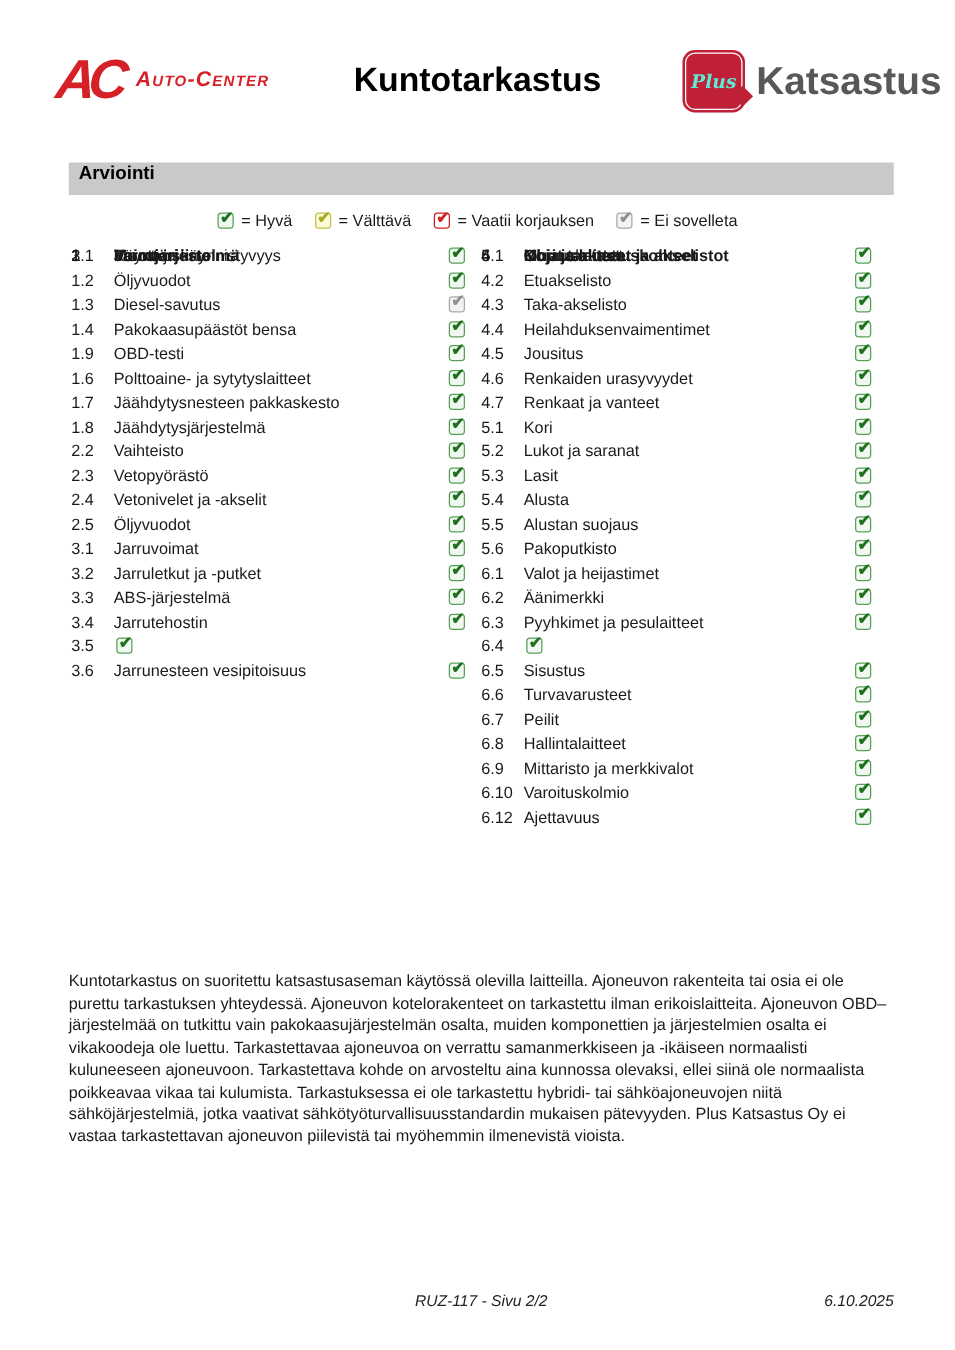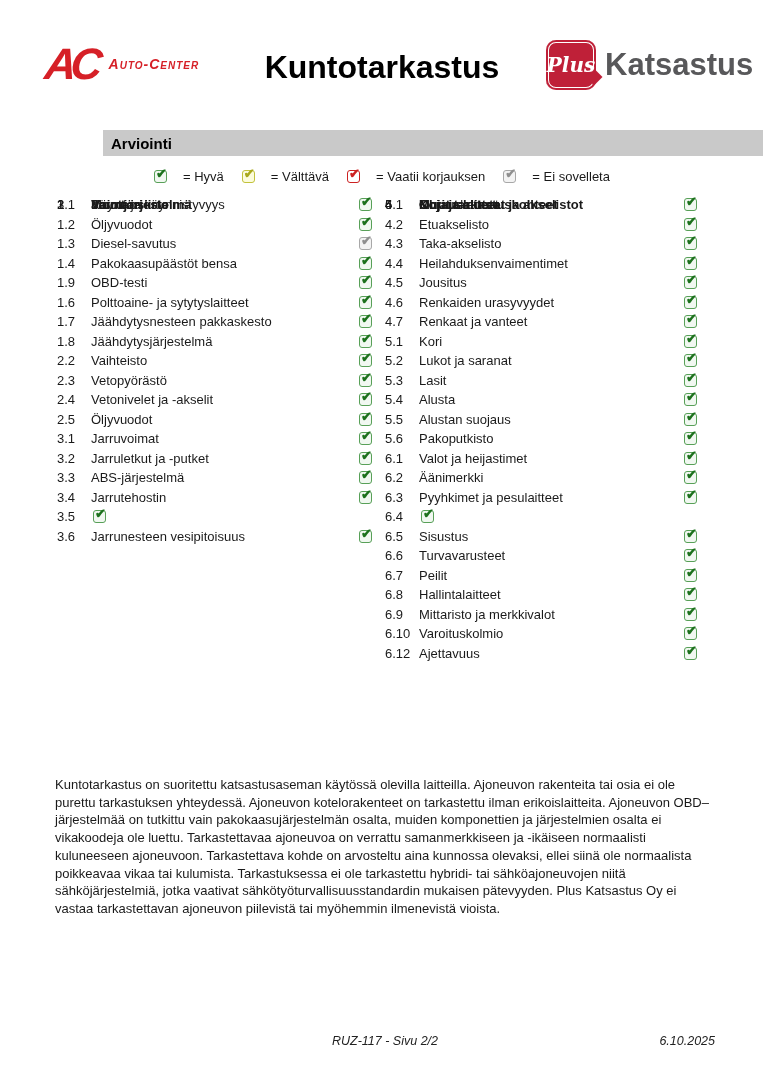--- a/index.html
+++ b/index.html
@@ -10,54 +10,54 @@
 
   
   .header{position:absolute;left:0;top:0;width:764px;height:110px;}
   .ac-logo{position:absolute;left:45px;top:44px;display:flex;align-items:center;color:#d62027;}
   .ac-mark{
     font-size:44px;font-weight:bold;font-style:italic;letter-spacing:-6px;
     transform:skew(-6deg);line-height:40px;
   }
   .ac-word{
     margin-left:12px;font-weight:bold;font-style:italic;font-variant:small-caps;
-    font-size:14px;letter-spacing:1px;
+    font-size:17px;letter-spacing:1px;
   }
   .page-title{
     position:absolute;left:0;top:49px;width:764px;text-align:center;
-    font-size:32px;font-weight:bold;color:#000;
+    font-size:27px;font-weight:bold;color:#000;
   }
   .plus-logo{position:absolute;left:546px;top:40px;display:flex;align-items:center;}
   .plus-badge{
     position:relative;width:50px;height:50px;background:#bf2038;border-radius:10px;
     display:flex;align-items:center;justify-content:center;box-shadow:inset 0 0 0 2px #bf2038, inset 0 0 0 3px #ffffff;
   }
   .plus-badge::after{
     content:"";position:absolute;right:-4px;bottom:7px;width:12px;height:12px;
     background:#bf2038;transform:rotate(45deg);
   }
   .plus-badge-text{
-    color:#ffffff;font-size:20px;font-weight:bold;font-style:italic;
+    color:#5eead4;font-size:15px;font-weight:bold;font-style:italic;
     font-family:"DejaVu Serif", serif;position:relative;z-index:2;
   }
   .katsastus-word{margin-left:9px;font-size:31px;font-weight:bold;color:#58585a;letter-spacing:0px;}
 
   
   .section-bar{
     position:absolute;left:55px;top:130px;width:660px;height:26px;background:#c9c9c9;
-    display:flex;align-items:center;box-sizing:border-box;padding-left:8px;
-    font-size:15px;font-weight:bold;color:#000;margin-left:48px;
+    display:flex;align-items:flex-start;box-sizing:border-box;padding-left:8px;
+    font-size:15px;font-weight:bold;color:#000;
   }
 
   
   .legend{
     position:absolute;left:0;top:169px;width:764px;display:flex;
     justify-content:center;gap:18px;align-items:center;font-size:13px;
   }
-  .legend-item{display:flex;align-items:center;gap:16px;justify-content:center;}
+  .legend-item{display:flex;align-items:center;gap:6px;justify-content:center;}
 
   
   .cb{position:relative;display:inline-block;width:13px;height:13px;border-radius:3px;box-sizing:border-box;}
   .cb::after{content:"\2714";position:absolute;left:1px;top:-4px;font-size:13px;font-weight:bold;line-height:13px;}
   .cb.good{border:1px solid #58a058;background:#f1f8f1;}
   .cb.good::after{color:#1d711d;}
   .cb.fair{border:1px solid #c2c23c;background:#fcfcdc;}
   .cb.fair::after{color:#a9a91c;}
   .cb.repair{border:1px solid #cc2222;background:#ffffff;}
   .cb.repair::after{color:#cc2222;}

